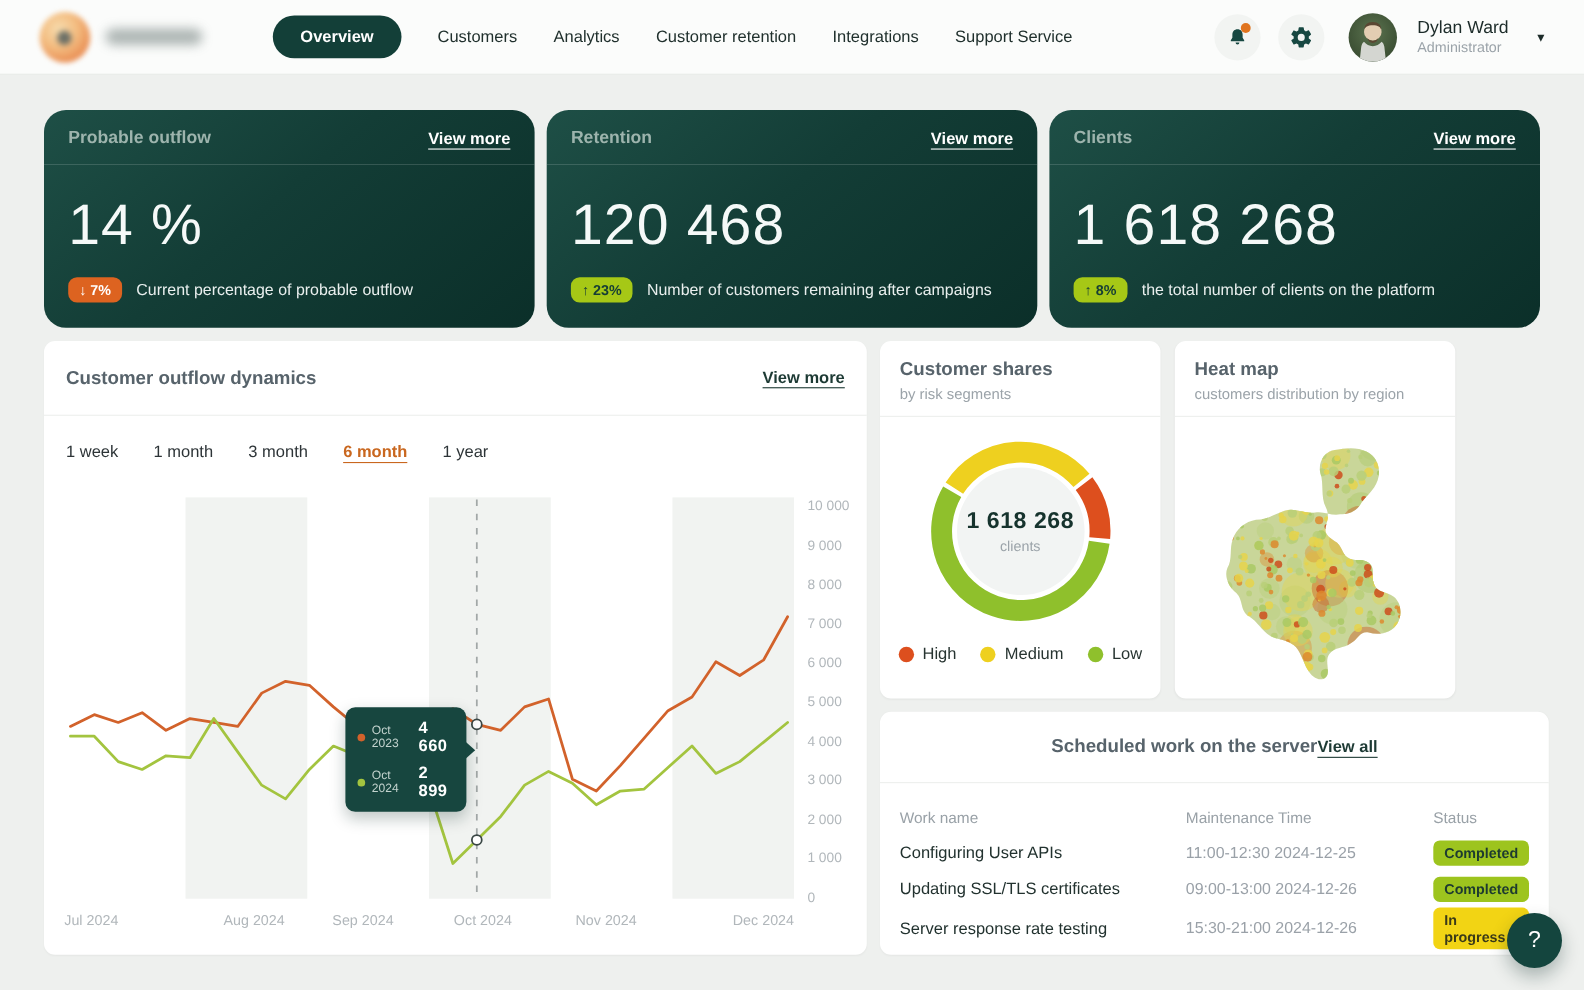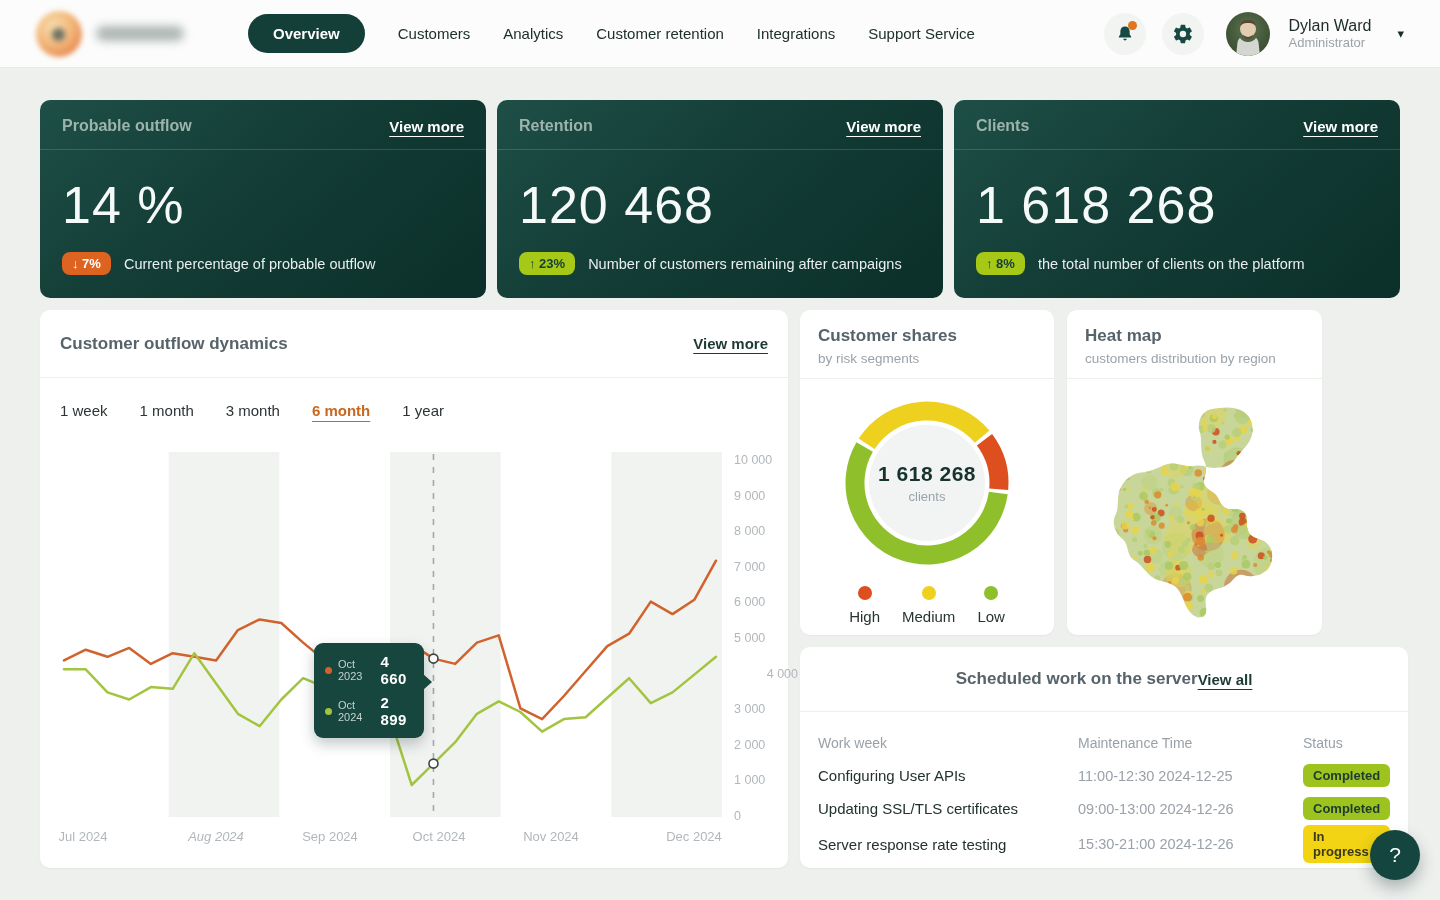--- a/index.html
+++ b/index.html
@@ -33,21 +33,21 @@
   .user-name { font-size:16px; color:#1c2b29; }
   .user-role { font-size:13px; color:#9ba3a9; }
   .caret { font-size:13px; color:#1c2b29; margin-left:10px; cursor:pointer; }
 
   
   .content { position:absolute; left:40px; top:100px; width:1360px; }
   .stats-row { display:grid; grid-template-columns:repeat(3, 1fr); gap:11px; height:198px; }
   .lower { margin-top:12px; display:grid; grid-template-columns:748px 1fr; gap:12px; height:558px; }
 
   
-  .stat-card { border-radius:10px; overflow:hidden; color:#fff; display:flex; flex-direction:column;
+  .stat-card { border-radius:20px; overflow:hidden; color:#fff; display:flex; flex-direction:column;
                background:linear-gradient(140deg, #1e4f46 0%, #133d36 45%, #0b2f29 100%); }
   .stat-head { display:flex; justify-content:space-between; align-items:center;
                padding:17px 22px 14px; border-bottom:1px solid rgba(255,255,255,.15); }
   .stat-title { color:#9db4ad; font-size:16px; font-weight:700; }
   .view-link-dark { color:#fff; font-weight:700; font-size:15px; text-decoration:underline;
                     text-underline-offset:4px; cursor:pointer; }
   .stat-value { font-size:52px; font-weight:400; letter-spacing:1px; color:#f5f9f8; padding:25px 22px 0; }
   .stat-foot { display:flex; align-items:center; gap:13px; padding:17px 22px 0; font-size:14.5px; color:#e9efee; }
   .badge { border-radius:8px; padding:4px 10px; font-size:13px; font-weight:700; white-space:nowrap; }
   .badge.down { background:#dd6320; color:#fff; }
@@ -85,21 +85,21 @@
   .mini-head { padding:16px 18px 12px; border-bottom:1px solid #edefed; }
   .mini-title { font-size:17px; font-weight:700; color:#57636b; }
   .mini-sub { font-size:13.5px; color:#9ba3a9; margin-top:5px; }
   .donut-body { position:relative; display:flex; flex-direction:column; align-items:center; }
   #donut-svg { margin-top:14px; }
   .donut-center { position:absolute; top:14px; width:180px; height:180px; display:flex;
                   flex-direction:column; align-items:center; justify-content:center; pointer-events:none; }
   .donut-value { font-size:21px; font-weight:700; color:#16332d; letter-spacing:.5px; }
   .donut-sub { font-size:13px; color:#9ba3a9; margin-top:3px; }
   .legend { display:flex; justify-content:center; gap:22px; margin-top:13px; }
-  .legend-item { display:flex; align-items:center; gap:8px; font-size:15px; color:#273431;flex-direction:column; }
+  .legend-item { display:flex; align-items:center; gap:8px; font-size:15px; color:#273431; }
   .legend-dot { width:14px; height:14px; border-radius:50%; }
   .heat-body { display:flex; justify-content:center; }
   #heat-svg { margin-top:4px; }
 
   
   .sched { grid-column:1 / 3; }
   .sched-head { height:65px;justify-content:center; }
   .table { padding:14px 18px 0; }
   .trow { display:grid; grid-template-columns:260px 225px 1fr; align-items:center; height:33px; }
   .thead { color:#99a1a7; font-size:14px; }
@@ -223,29 +223,29 @@
             <circle cx="375.4666666666667" cy="206.57999999999998" r="4.5" fill="#fff" stroke="#3a4745" stroke-width="1.6"></circle>
             <circle cx="375.4666666666667" cy="311.6" r="4.5" fill="#fff" stroke="#3a4745" stroke-width="1.6"></circle>
           </svg>
         <div id="y-labels">
             <span class="y-tick" style="top: 1px;">10 000</span>
             <span class="y-tick" style="top: 36.6px;">9 000</span>
             <span class="y-tick" style="top: 72.2px;">8 000</span>
             <span class="y-tick" style="top: 107.8px;">7 000</span>
             <span class="y-tick" style="top: 143.4px;">6 000</span>
             <span class="y-tick" style="top: 179px;">5 000</span>
-            <span class="y-tick" style="top: 214.6px; text-align: right;">4 000</span>
+            <span class="y-tick" style="top: 214.6px;">4 000</span>
             <span class="y-tick" style="top: 250.2px;">3 000</span>
             <span class="y-tick" style="top: 285.8px;">2 000</span>
             <span class="y-tick" style="top: 321.4px;">1 000</span>
             <span class="y-tick" style="top: 357px;">0</span>
           </div>
         <div id="x-labels">
             <span class="x-tick" style="left: -23px;">Jul 2024</span>
-            <span class="x-tick" style="left: 110px; font-style: italic;">Aug 2024</span>
+            <span class="x-tick" style="left: 125px;">Aug 2024</span>
             <span class="x-tick" style="left: 224px;">Sep 2024</span>
             <span class="x-tick" style="left: 333px;">Oct 2024</span>
             <span class="x-tick" style="left: 445px;">Nov 2024</span>
             <span class="x-tick" style="left: 588px;">Dec 2024</span>
           </div>
         <div class="tooltip">
           <div class="tip-row">
             <span class="tip-dot" style="background: rgb(210, 98, 43);"></span>
             <span class="tip-label">Oct 2023</span>
             <span class="tip-value">4 660</span>
@@ -885,21 +885,21 @@
         </article>
       </div>
 
       <article class="card sched">
         <div class="card-head sched-head">
           <span class="card-title">Scheduled work on the server</span>
           <a class="view-link">View all</a>
         </div>
         <div class="table">
           <div class="trow thead">
-            <span>Work week</span>
+            <span>Work name</span>
             <span>Maintenance Time</span>
             <span>Status</span>
           </div>
           <div class="trow">
             <span class="tname">Configuring User APIs</span>
             <span class="ttime">11:00-12:30 2024-12-25</span>
             <span class="status-cell"><span class="status completed">Completed</span></span>
           </div>
           <div class="trow">
             <span class="tname">Updating SSL/TLS certificates</span>

